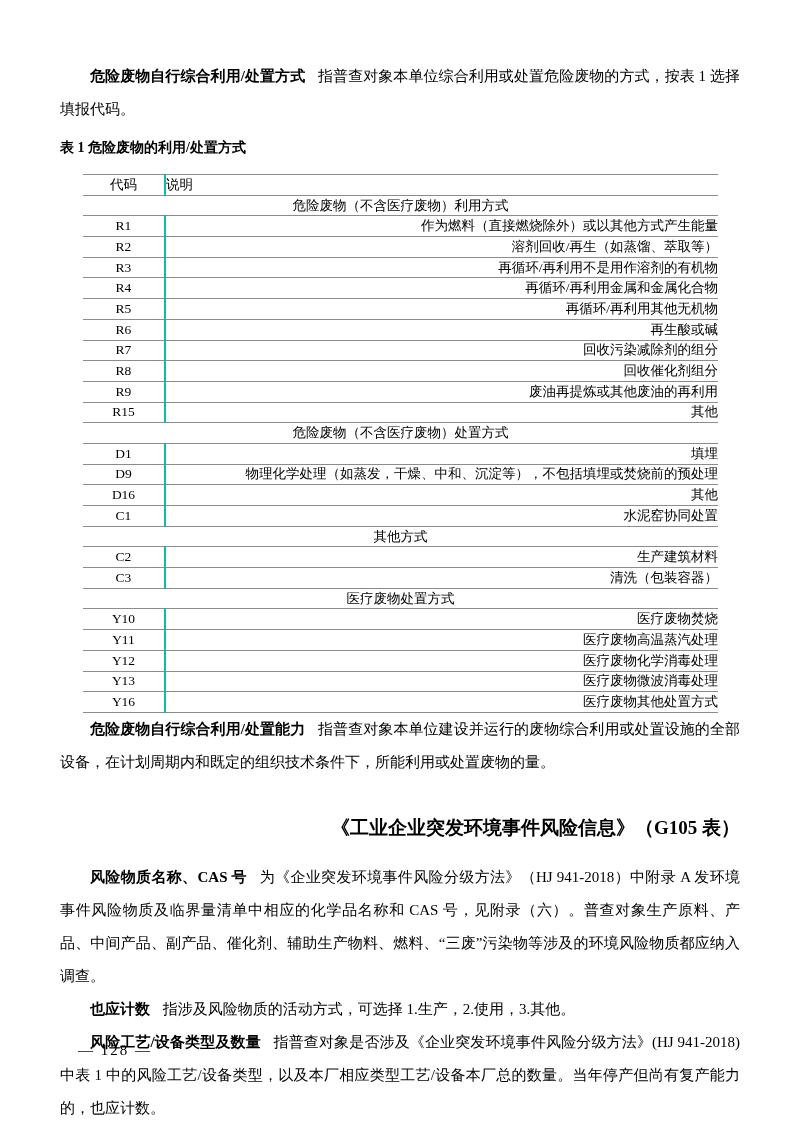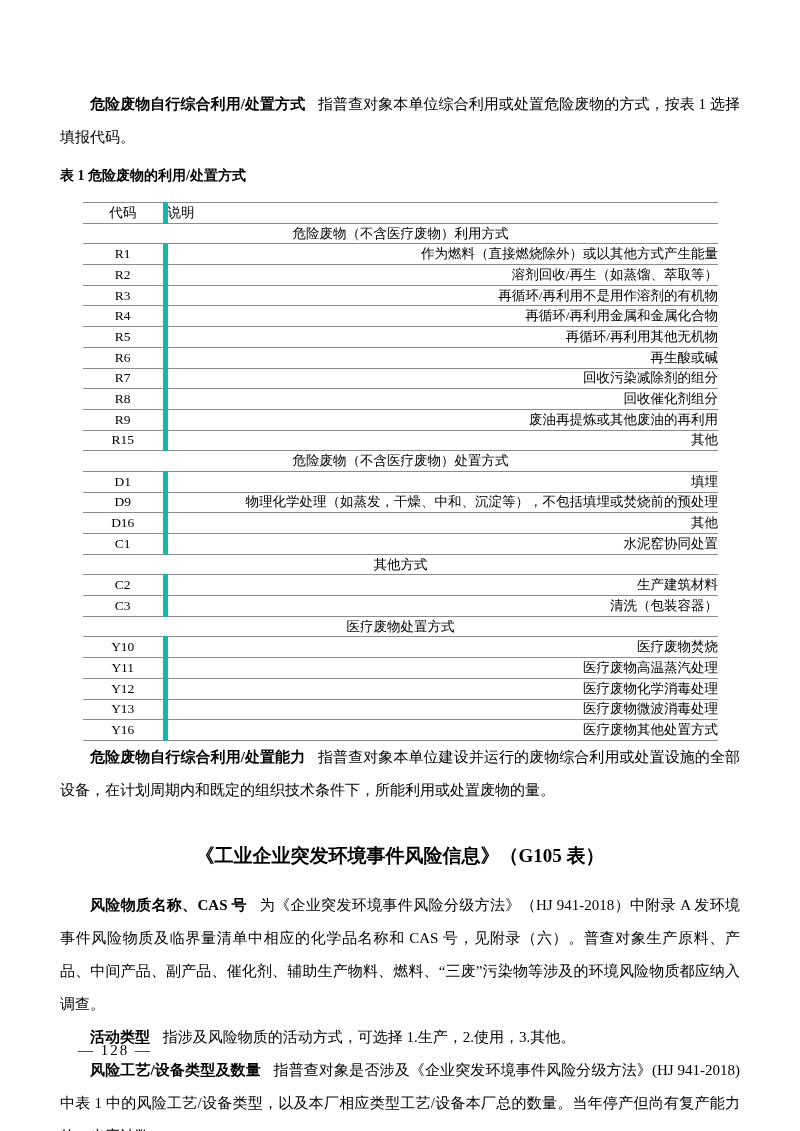--- a/index.html
+++ b/index.html
@@ -15,21 +15,21 @@
   }
   .content { padding: 0 60px; }
   p.para {
     font-size: 15px;
     line-height: 33px;
     text-indent: 2em;
     margin: 0;
     text-align: justify;
   }
   .para .lead { font-weight: bold; margin-right: 0.85em; }
-  .first-para { padding-top: 88px; }
+  .first-para { padding-top: 60px; }
   .caption {
     text-align: left;
     font-weight: bold;
     font-size: 14px;
     margin: 13px 0 17px 0;
   }
   table.code-table {
     border-collapse: collapse;
     width: 635px;
     margin-left: 23px;
@@ -42,28 +42,28 @@
     height: 19.7px;
     padding: 0;
     font-weight: normal;
     vertical-align: middle;
     overflow: hidden;
     white-space: nowrap;
   }
   .code-col { width: 82px; }
   th.code-head, td.code-cell {
     text-align: center;
-    border-right: 5px solid #14b8a6;
+    border-right: 2px solid #14b8a6;
   }
   th.desc-head { text-align: left; }
   td.desc-cell { text-align: right; padding-left: 7px; }
   td.section-cell { text-align: center; }
   .after-table { margin-top: 9px; }
   .section-heading {
-    text-align: center;
+    text-align: right;
     font-size: 19px;
     font-weight: bold;
     margin: 36px 0 20px 0;
   }
   .footer-pagenum {
     position: absolute;
     left: 78px;
     top: 1042px;
     font-size: 15px;
     letter-spacing: 2px;
@@ -196,21 +196,21 @@
       <span class="lead">危险废物自行综合利用/处置能力</span><span>指普查对象本单位建设并运行的废物综合利用或处置设施的全部设备，在计划周期内和既定的组织技术条件下，所能利用或处置废物的量。</span>
     </p>
 
     <div class="section-heading">《工业企业突发环境事件风险信息》（G105 表）</div>
 
     <p class="para">
       <span class="lead">风险物质名称、CAS 号</span><span>为《企业突发环境事件风险分级方法》（HJ 941-2018）中附录 A 发环境事件风险物质及临界量清单中相应的化学品名称和 CAS 号，见附录（六）。普查对象生产原料、产品、中间产品、副产品、催化剂、辅助生产物料、燃料、“三废”污染物等涉及的环境风险物质都应纳入调查。</span>
     </p>
 
     <p class="para">
-      <span class="lead">活动类型</span><span>指涉及风险物质的活动方式，可选择 1.生产，2.使用，3.其他。</span>
+      <span class="lead">也应计数</span><span>指涉及风险物质的活动方式，可选择 1.生产，2.使用，3.其他。</span>
     </p>
 
     <p class="para">
       <span class="lead">风险工艺/设备类型及数量</span><span>指普查对象是否涉及《企业突发环境事件风险分级方法》(HJ 941-2018)中表 1 中的风险工艺/设备类型，以及本厂相应类型工艺/设备本厂总的数量。当年停产但尚有复产能力的，也应计数。</span>
     </p>
 
   </div>
 
   <div class="footer-pagenum">—  128  —</div>
 </div>

